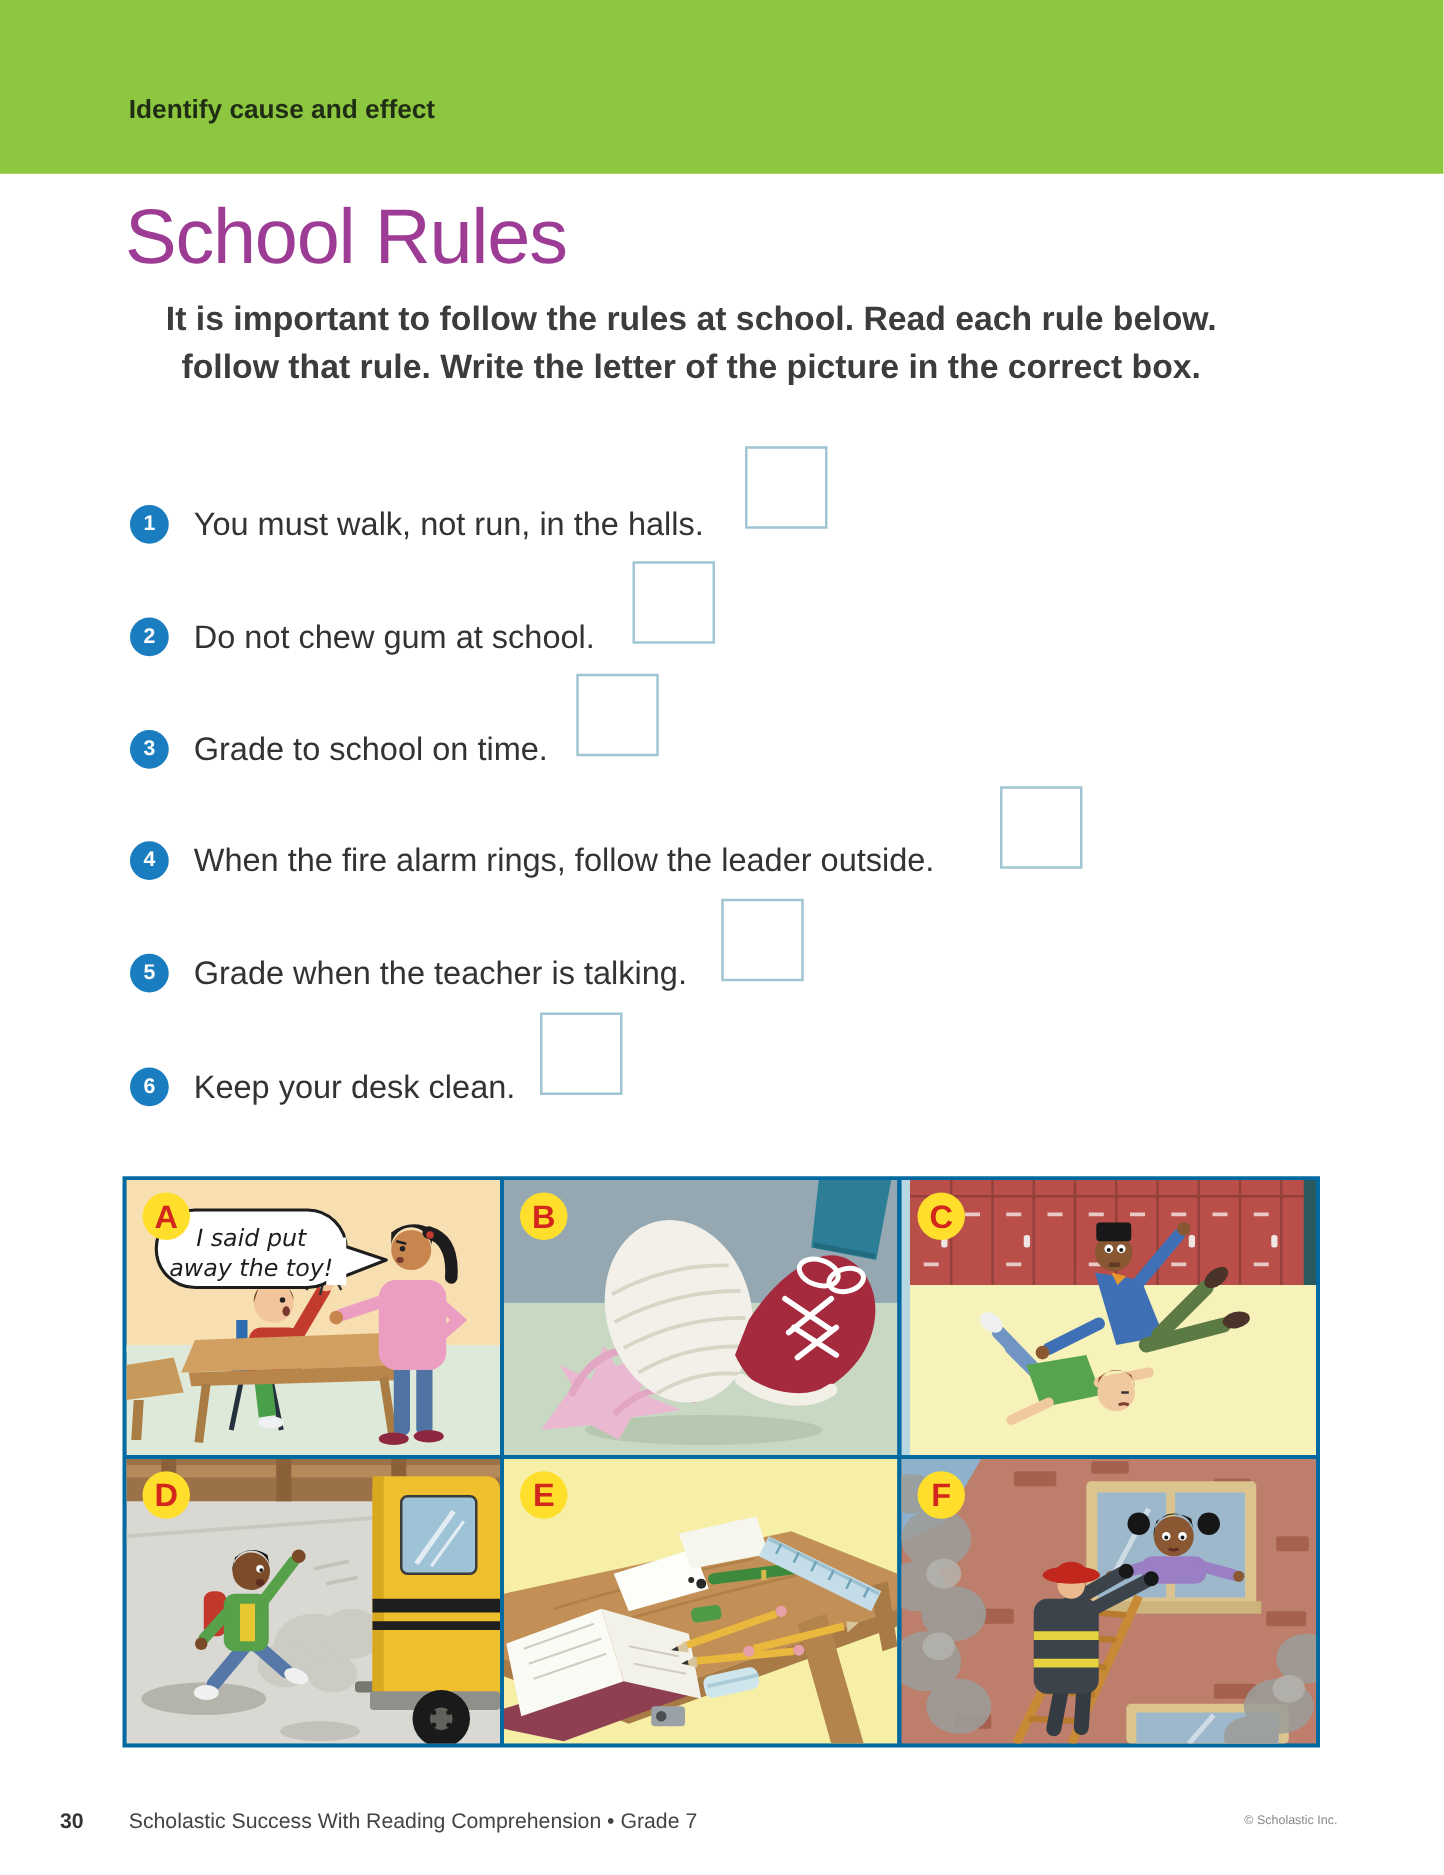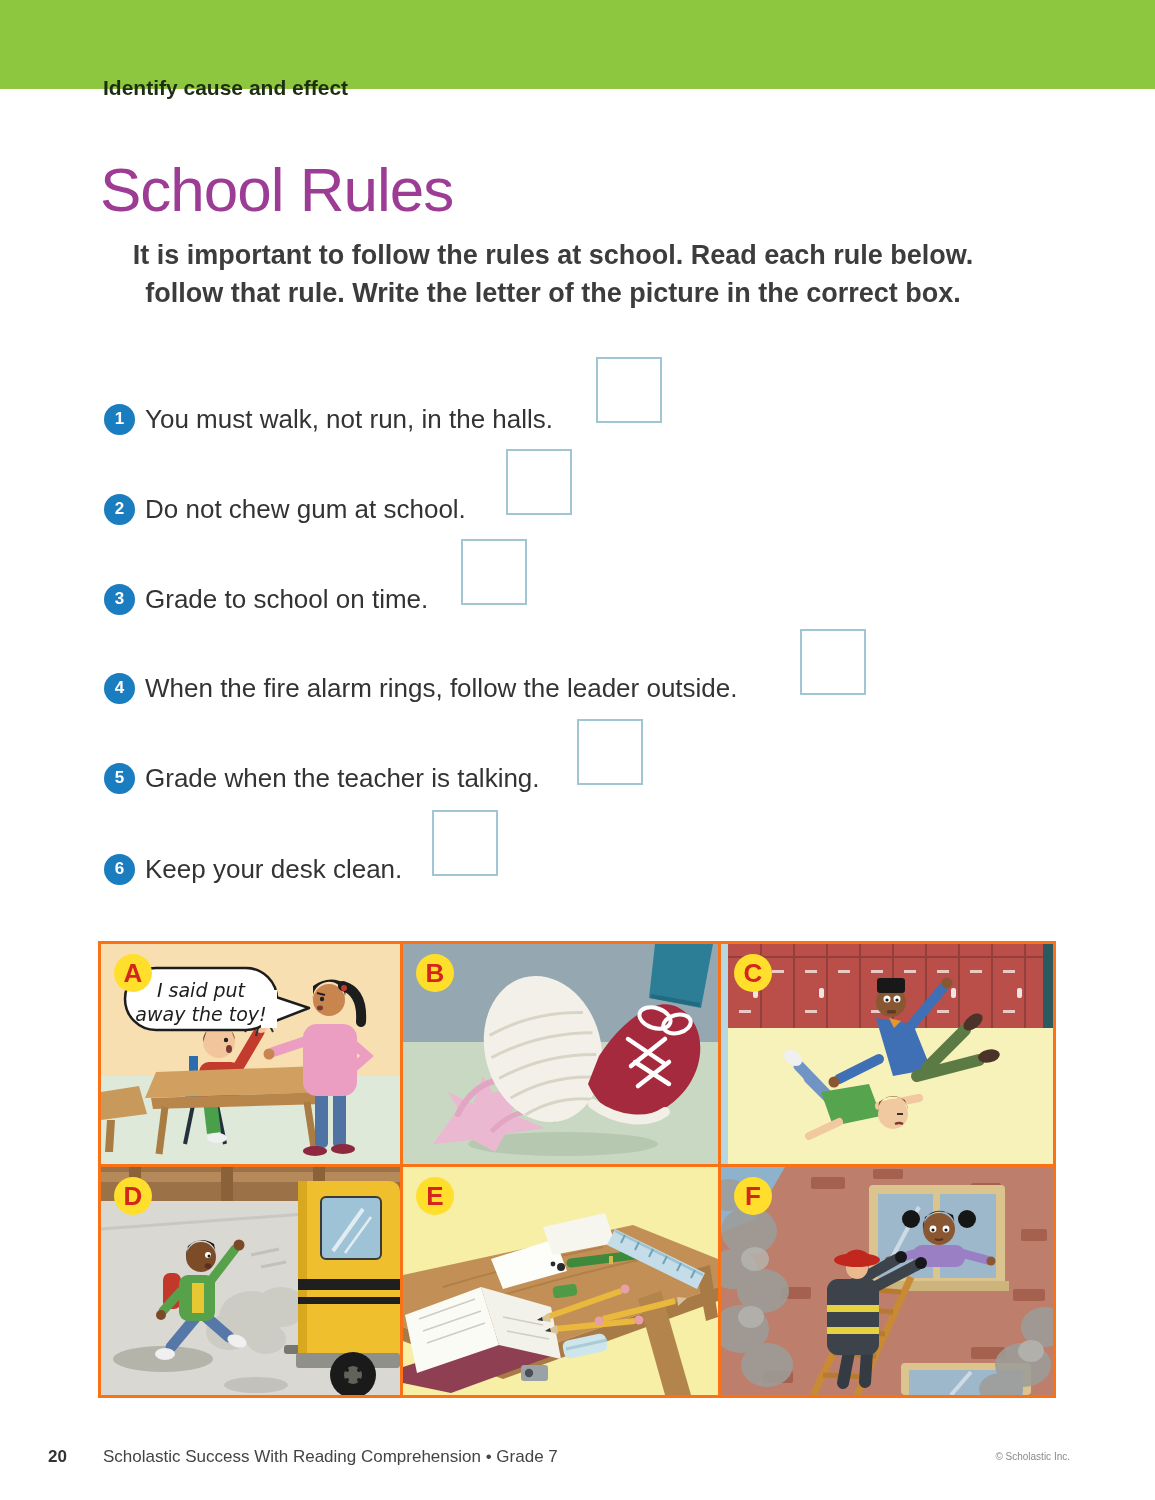--- a/index.html
+++ b/index.html
@@ -1,32 +1,32 @@
 <!DOCTYPE html>
 <html><head>
 <meta charset="utf-8">
 <style>
   html,body{margin:0;padding:0;background:#fff;}
   .page{position:relative;width:1155px;height:1500px;background:#ffffff;overflow:hidden;
         font-family:"Liberation Sans",sans-serif;}
   
-  .band{position:absolute;left:0;top:0;width:1155px;height:89px;background:#8dc63f;}
+  .band{position:absolute;left:0;top:0;width:1155px;height:139px;background:#8dc63f;}
   .band-label{position:absolute;left:103px;top:76px;font-size:21px;font-weight:700;color:#1f2d15;}
   
   .title{position:absolute;left:100px;top:154px;font-size:62px;font-weight:400;color:#9d3c94;letter-spacing:-1px;}
   .intro{position:absolute;left:103px;top:236px;width:900px;font-size:27px;line-height:38px;
          font-weight:700;color:#3c3c3c;text-align:center;}
   
   .rule{position:absolute;left:104px;height:34px;display:flex;align-items:center;}
   .rule-num{width:31px;height:31px;border-radius:50%;background:#1a7dc0;color:#fff;
             font-size:17px;font-weight:700;display:flex;align-items:center;justify-content:center;flex:0 0 31px;}
-  .rule-text{margin-left:10px;font-size:26px;color:#333333;white-space:nowrap;}
+  .rule-text{margin-left:20px;font-size:26px;color:#333333;white-space:nowrap;}
   .abox{position:absolute;width:62px;height:62px;background:#ffffff;border:2px solid #a0c6d4;}
   
-  .grid{position:absolute;left:98px;top:941px;width:952px;height:451px;background:#f97316;
+  .grid{position:absolute;left:98px;top:941px;width:952px;height:451px;background:#0369a1;
         padding:3px;display:grid;grid-template-columns:299px 315px 332px;grid-template-rows:220px 228px;gap:3px;}
   .cell{position:relative;overflow:hidden;}
   .cell svg{display:block;width:100%;height:100%;}
   .badge{position:absolute;left:13px;top:10px;width:38px;height:38px;border-radius:50%;
          background:#ffdf2b;color:#d3261c;font-size:26px;font-weight:700;
          display:flex;align-items:center;justify-content:center;}
   .bubble-text{font-family:"DejaVu Sans",sans-serif;font-style:italic;font-size:19px;fill:#1d1d1d;}
   
   .foot-num{position:absolute;left:48px;top:1447px;font-size:17px;font-weight:700;color:#333;}
   .foot-series{position:absolute;left:103px;top:1447px;font-size:17px;color:#444;}
@@ -453,17 +453,17 @@
         <g fill="#b5b5b0" opacity="0.8">
           <ellipse cx="34" cy="92" rx="14" ry="12"></ellipse>
             <ellipse cx="30" cy="150" rx="13" ry="11"></ellipse>
           <ellipse cx="310" cy="184" rx="13" ry="11"></ellipse>
         </g>
       </svg>
       <div class="badge">F</div>
     </div>
   </div>
 
-  <div class="foot-num">20</div>
+  <div class="foot-num">30</div>
   <div class="foot-series">Scholastic Success With Reading Comprehension • Grade 7</div>
   <div class="foot-copy">© Scholastic Inc.</div>
 
 </div>
 
 </body></html>

